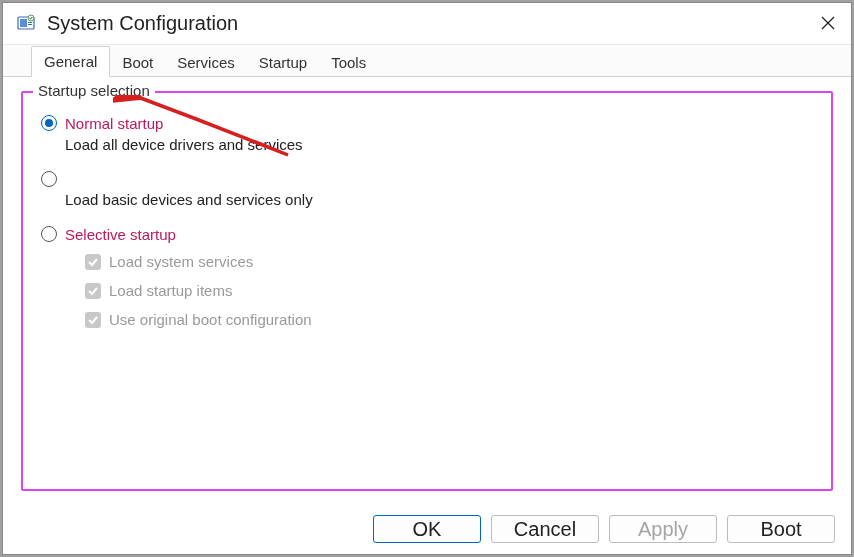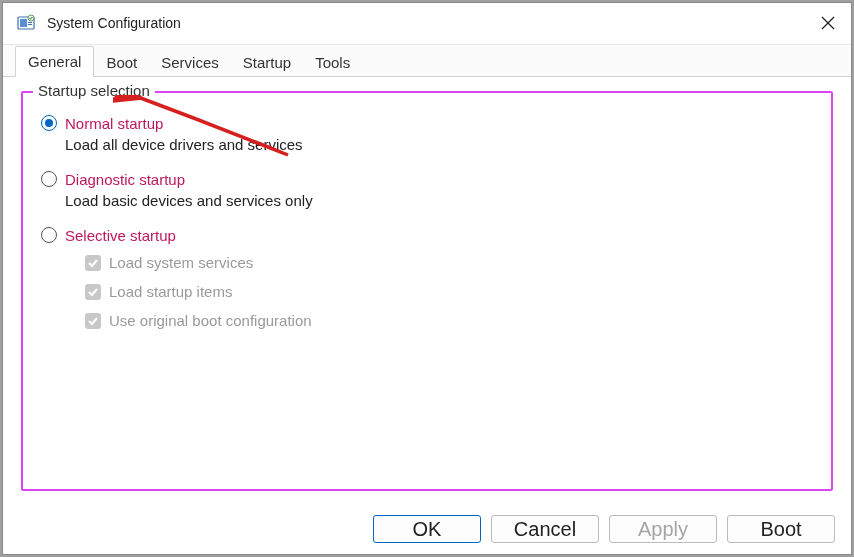--- a/index.html
+++ b/index.html
@@ -30,38 +30,38 @@
     }
     .titlebar-icon {
       width: 20px;
       height: 18px;
       margin-right: 10px;
       display: flex;
       align-items: center;
       justify-content: center;
     }
     .titlebar-title {
-      font-size: 14px;
+      font-size: 20px;
       color: #222;
       flex: 1;
     }
     .close-btn {
       width: 46px;
       height: 100%;
       display: flex;
       align-items: center;
       justify-content: center;
       cursor: pointer;
     }
     .tabbar {
       height: 32px;
       background: #fbfbfb;
       display: flex;
       align-items: flex-end;
-      padding-left: 12px;
+      padding-left: 28px;
       border-bottom: 1px solid #d0d0d0;
       position: relative;
     }
     .tab {
       padding: 6px 12px 6px 12px;
       font-size: 15px;
       color: #333;
       cursor: pointer;
       position: relative;
       top: 1px;
@@ -215,21 +215,20 @@
               <div class="radio-inner"></div>
             </div>
           <span class="radio-label">Normal startup</span>
         </div>
         <div class="radio-desc">Load all device drivers and services</div>
       </div>
 
       <div class="radio-block">
         <div class="radio-row">
           <div class="radio-outer"></div>
-          <span class="radio-label">Diagnostic startup</span>
         </div>
         <div class="radio-desc">Load basic devices and services only</div>
       </div>
 
       <div class="radio-block" style="margin-bottom:6px;">
         <div class="radio-row">
           <div class="radio-outer"></div>
           <span class="radio-label">Selective startup</span>
         </div>
       </div>

